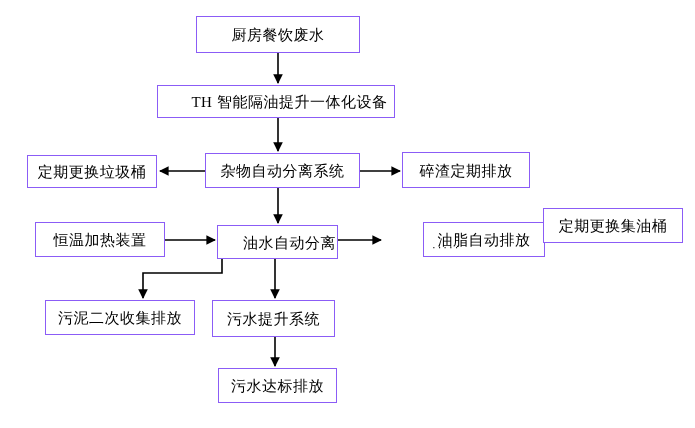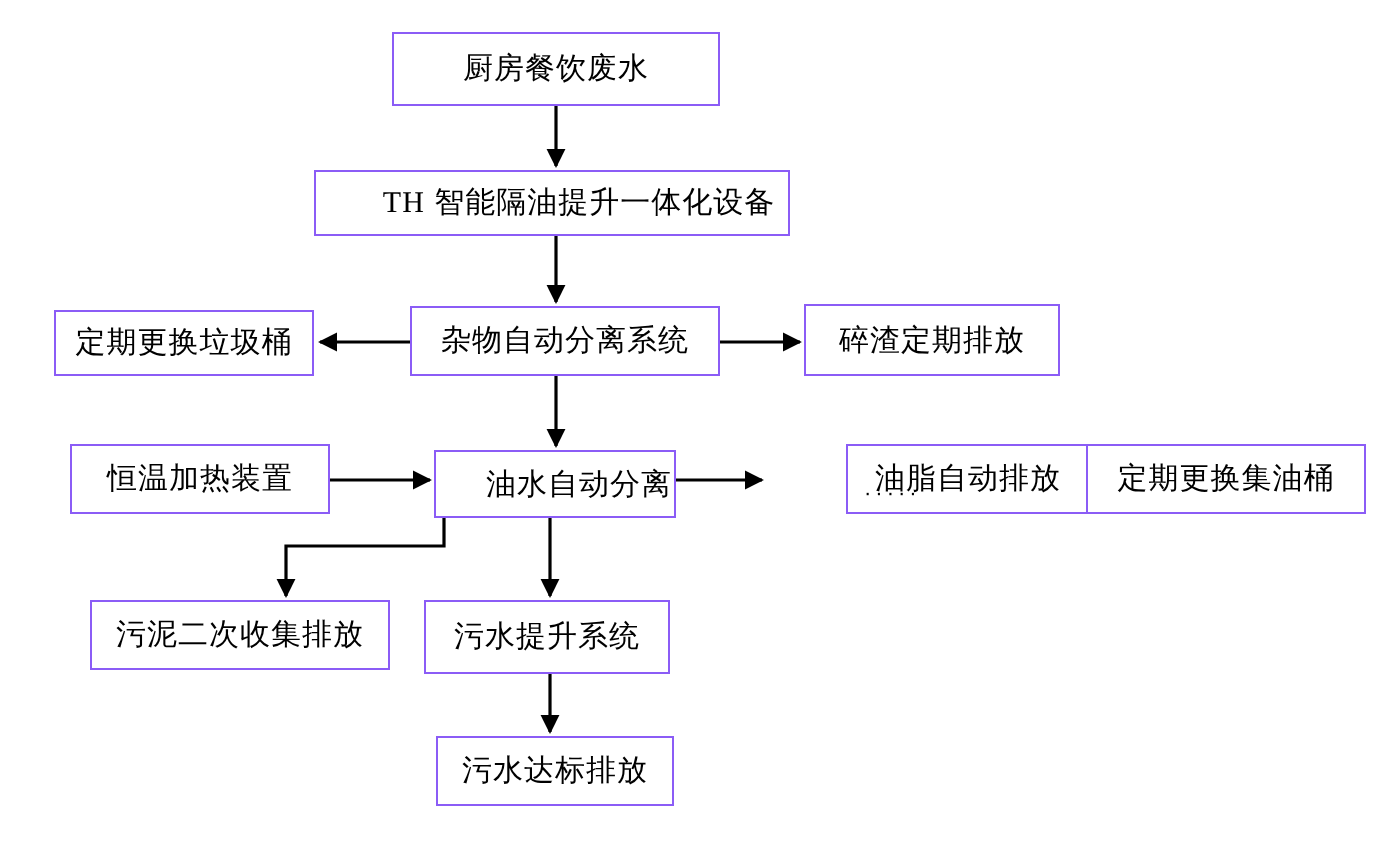--- a/index.html
+++ b/index.html
@@ -124,21 +124,21 @@
 
   <div class="node" style="left:35px; top:222px; width:130px; height:35px;">
     <span class="label">恒温加热装置</span>
   </div>
 
   <div class="node" style="left:383px; top:222px; width:122px; height:35px;margin-left:40px;">
     <span class="label">油脂自动排放</span>
     <span class="dots">·····</span>
   </div>
 
-  <div class="node" style="left:543px; top:222px; width:140px; height:35px;">
+  <div class="node" style="left:543px; top:208px; width:140px; height:35px;">
     <span class="label">定期更换集油桶</span>
   </div>
 
   <div class="node" style="left:45px; top:300px; width:150px; height:35px;">
     <span class="label">污泥二次收集排放</span>
   </div>
 
   <div class="node" style="left:212px; top:300px; width:123px; height:37px;">
     <span class="label">污水提升系统</span>
   </div>

